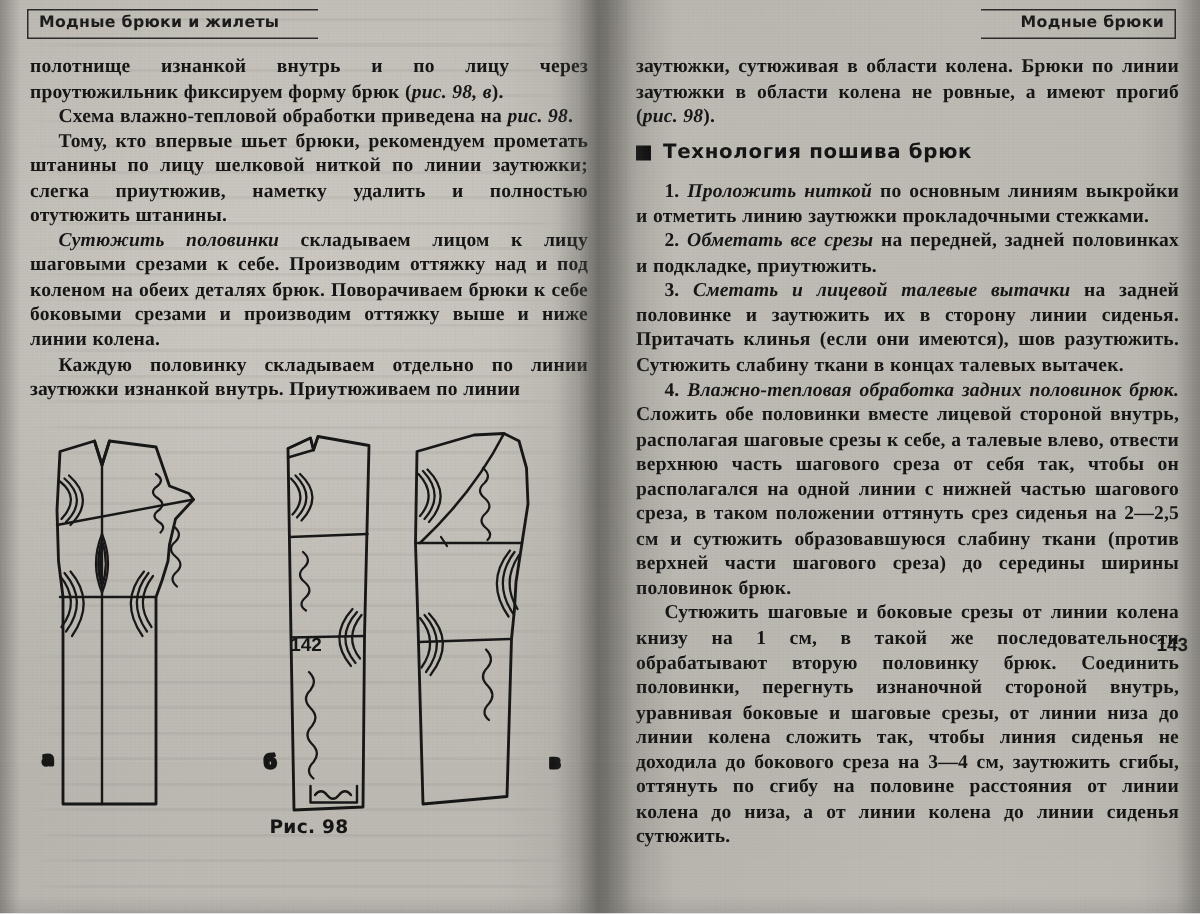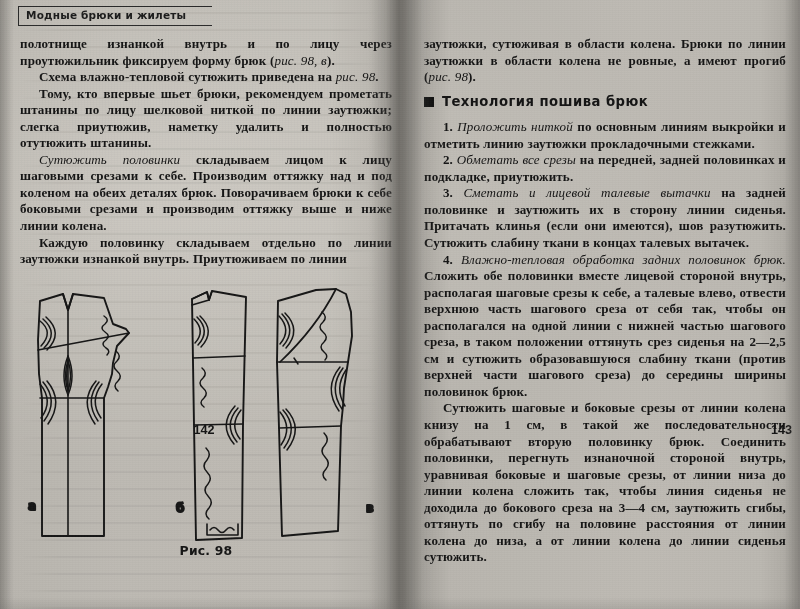--- a/index.html
+++ b/index.html
@@ -127,21 +127,21 @@
   p.para {
     margin: 0;
     text-indent: 1.45em;
     font-weight: 700;
     letter-spacing: 0.01em;
     word-spacing: 0.02em;
   }
   p.para.noindent { text-indent: 0; }
   em.it {
     font-style: italic;
-    font-weight: 400;
+    font-weight: 700;
   }
 
   
   .sect {
     margin: 8px 0 9px 0;
     display: flex;
     align-items: center;
     gap: 8px;
     font-family: "DejaVu Sans", sans-serif;
     font-size: 13.2px;
@@ -213,21 +213,21 @@
 
   <div class="paper-base"></div>
   <div class="bleed"></div>
 
   <div class="page left">
 
     <div class="runhead lh">Модные брюки и жилеты</div>
 
     <div class="col left-col">
       <p class="para noindent" id="lp1"><span>полотнище изнанкой внутрь и по лицу через проутюжильник фиксируем форму брюк (</span><em class="it">рис. 98, в</em><span>).</span></p>
-      <p class="para" id="lp2"><span>Схема влажно-тепловой сутюжить приведена на </span><em class="it">рис. 98</em><span>.</span></p>
+      <p class="para" id="lp2"><span>Схема влажно-тепловой обработки приведена на </span><em class="it">рис. 98</em><span>.</span></p>
       <p class="para" id="lp3"><span>Тому, кто впервые шьет брюки, рекомендуем прометать штанины по лицу шелковой ниткой по линии заутюжки; слегка приутюжив, наметку удалить и полностью отутюжить штанины.</span></p>
       <p class="para" id="lp4"><em class="it">Сутюжить половинки</em><span> складываем лицом к лицу шаговыми срезами к себе. Производим оттяжку над и под коленом на обеих деталях брюк. Поворачиваем брюки к себе боковыми срезами и производим оттяжку выше и ниже линии колена.</span></p>
       <p class="para" id="lp5"><span>Каждую половинку складываем отдельно по линии заутюжки изнанкой внутрь. Приутюживаем по линии</span></p>
     </div>
 
     <div class="figure">
       <svg width="380" height="258" viewBox="0 0 380 258">
         <g fill="none" stroke="#161616" stroke-width="1.9" stroke-linejoin="round" stroke-linecap="round">
 
           <g>
@@ -353,20 +353,21 @@
       </svg>
 
       <div class="fig-caption">Рис. 98</div>
     </div>
 
     <div class="folio l">142</div>
   </div>
 
   <div class="page right">
 
+    <div class="runhead rh">Модные брюки</div>
 
     <div class="col right-col">
       <p class="para noindent" id="rp0"><span>заутюжки, сутюживая в области колена. Брюки по линии заутюжки в области колена не ровные, а имеют прогиб (</span><em class="it">рис. 98</em><span>).</span></p>
 
       <div class="sect">
         <span class="sq"></span>
         <span>Технология пошива брюк</span>
       </div>
 
       <p class="para" id="rs0"><span>1. </span><em class="it">Проложить ниткой</em><span> по основным линиям выкройки и отметить линию заутюжки прокладочными стежками.</span></p>

